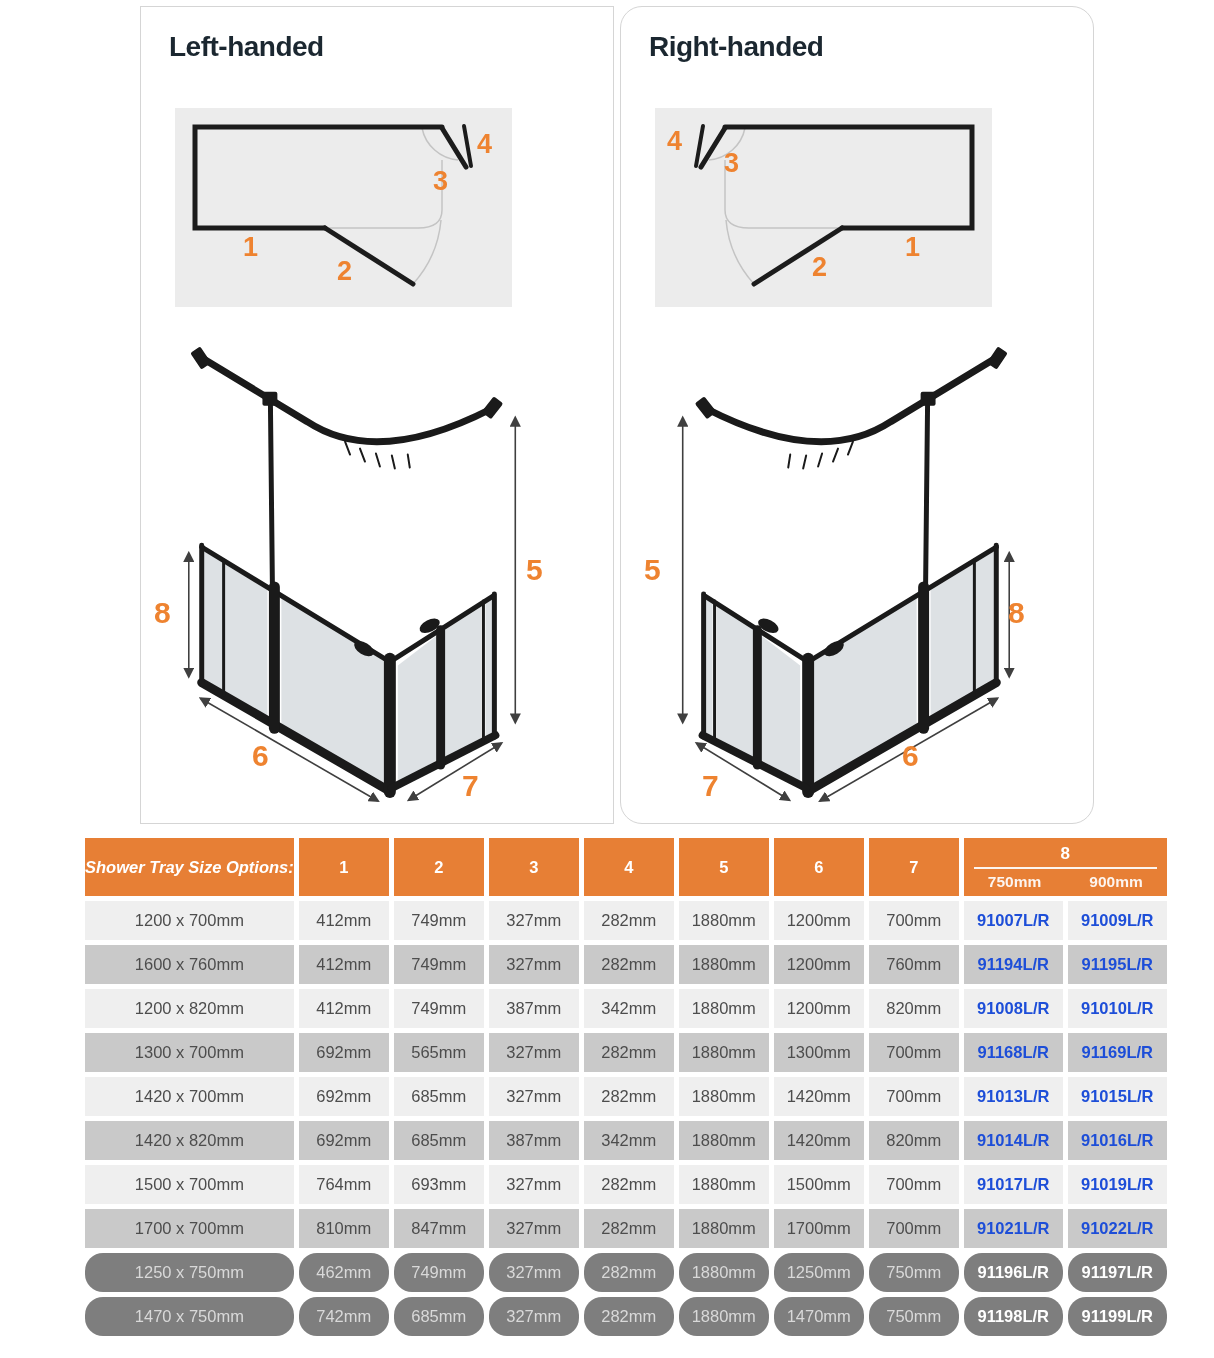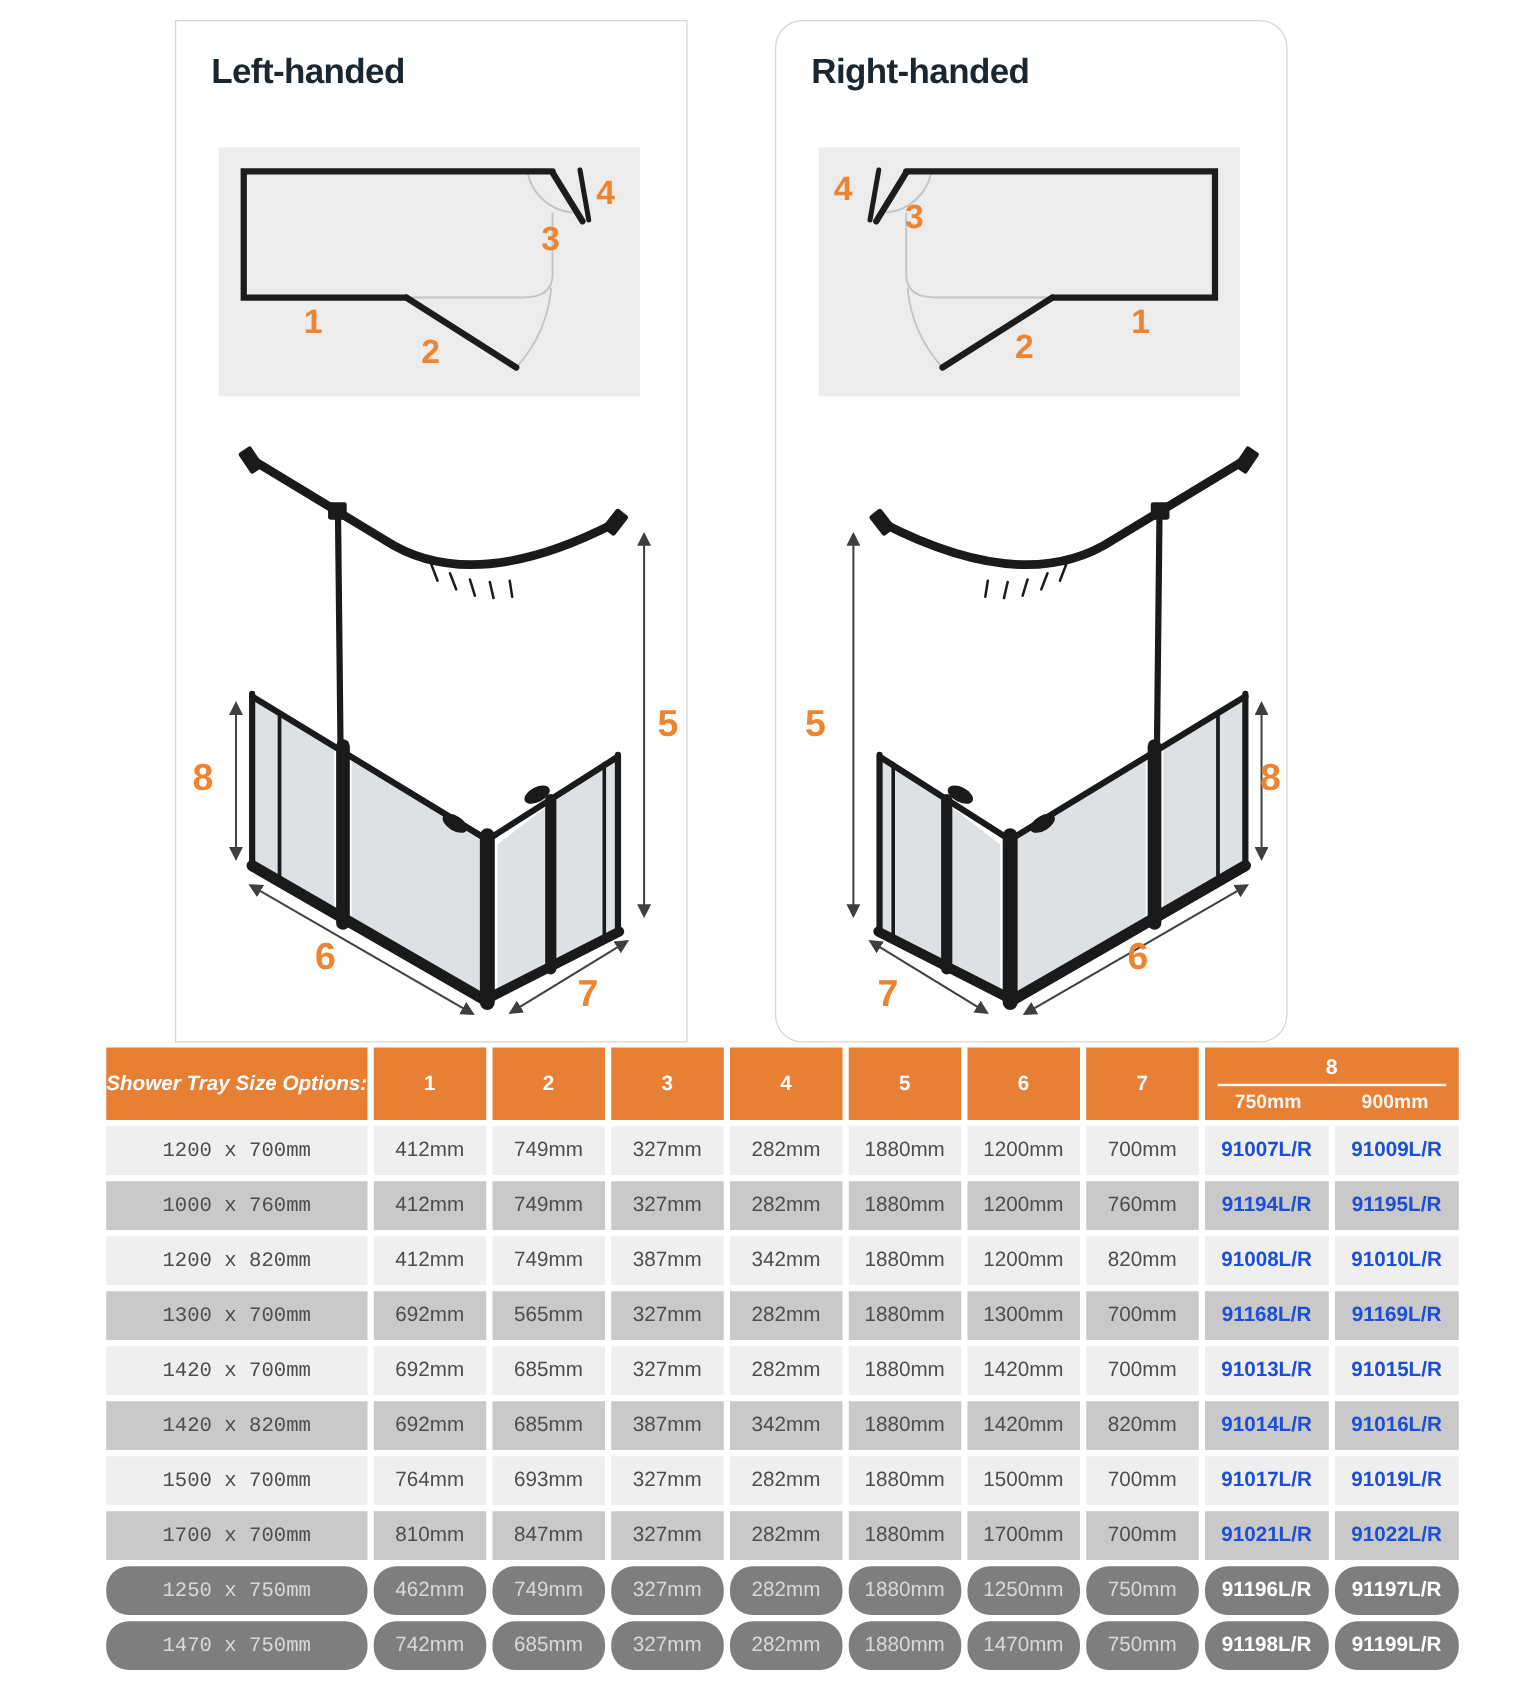--- a/index.html
+++ b/index.html
@@ -2,21 +2,21 @@
 <html><head>
 <meta charset="utf-8">
 <style>
   html,body{margin:0;padding:0;}
   body{
     width:1214px;height:1358px;position:relative;background:#ffffff;
     font-family:"Liberation Sans", sans-serif;overflow:hidden;
   }
   
   .card{
-    position:absolute;top:16px;width:410px;height:818px;
+    position:absolute;top:6px;width:474px;height:818px;
     background:#ffffff;border:1px solid #d5d5d5;box-sizing:border-box;
   }
   .card-title{
     position:absolute;left:28px;top:24px;
     font-size:28px;font-weight:700;color:#1b2730;letter-spacing:-.5px;
   }
   .plan-wrap{
     position:absolute;left:34px;top:101px;width:337px;height:199px;
     background:#ececec;
   }
@@ -51,21 +51,21 @@
   th.c8{padding:4px 0 6px 0;}
   .c8num{font-size:17px;font-weight:700;}
   .c8line{height:2px;background:rgba(255,255,255,.92);margin:3px 10px 4px 10px;}
   .c8subs{display:flex;justify-content:space-around;font-size:15.5px;font-weight:700;opacity:.92;}
   tbody td{height:39px;color:#4d4d4d;}
   tr.row-light td{background:#efefef;}
   tr.row-mid td{background:#c9c9c9;}
   tr.row-dark td{background:#7e7e7e;color:#d9d9d9;border-radius:18px;}
   td.code-cell{font-weight:700;color:#1d4ed8;font-size:16.5px;}
   tr.row-dark td.code-cell{color:#ffffff;}
-  td.size-cell{font-size:16.5px;font-family:Liberation Mono, monospace;}
+  td.size-cell{font-size:16.5px;}
   .hidden-defs{position:absolute;width:0;height:0;overflow:hidden;}
 </style>
 </head>
 <body>
 
 <svg class="hidden-defs" aria-hidden="true">
   <defs>
     <marker id="arrA" viewBox="0 0 10 10" refX="8" refY="5" markerWidth="7" markerHeight="7" orient="auto-start-reverse">
       <path d="M 0 0 L 10 5 L 0 10 z" fill="#3f3f3f"></path>
     </marker>
@@ -221,21 +221,21 @@
         <td>749mm</td>
         <td>327mm</td>
         <td>282mm</td>
         <td>1880mm</td>
         <td>1200mm</td>
         <td>700mm</td>
         <td class="code-cell">91007L/R</td>
         <td class="code-cell">91009L/R</td>
       </tr>
       <tr class="row-mid">
-        <td class="size-cell">1000 x 760mm</td>
+        <td class="size-cell">1600 x 760mm</td>
         <td>412mm</td>
         <td>749mm</td>
         <td>327mm</td>
         <td>282mm</td>
         <td>1880mm</td>
         <td>1200mm</td>
         <td>760mm</td>
         <td class="code-cell">91194L/R</td>
         <td class="code-cell">91195L/R</td>
       </tr>

